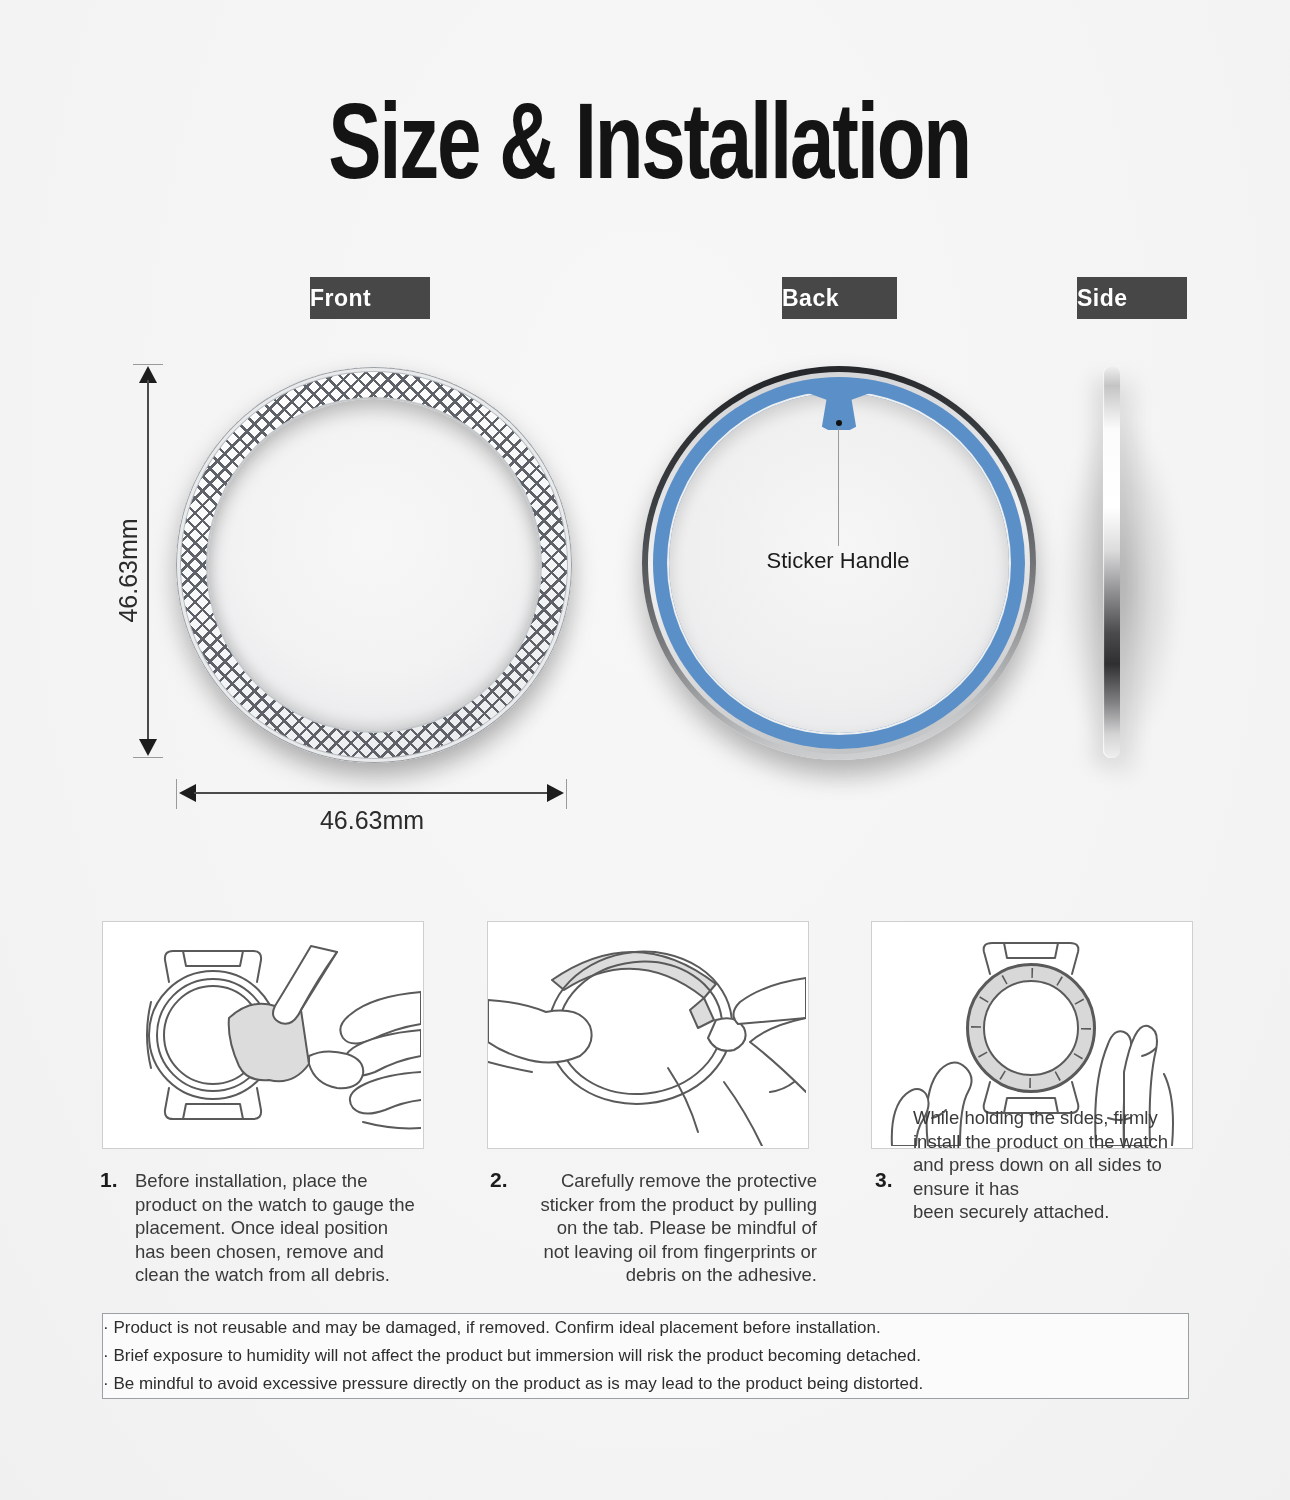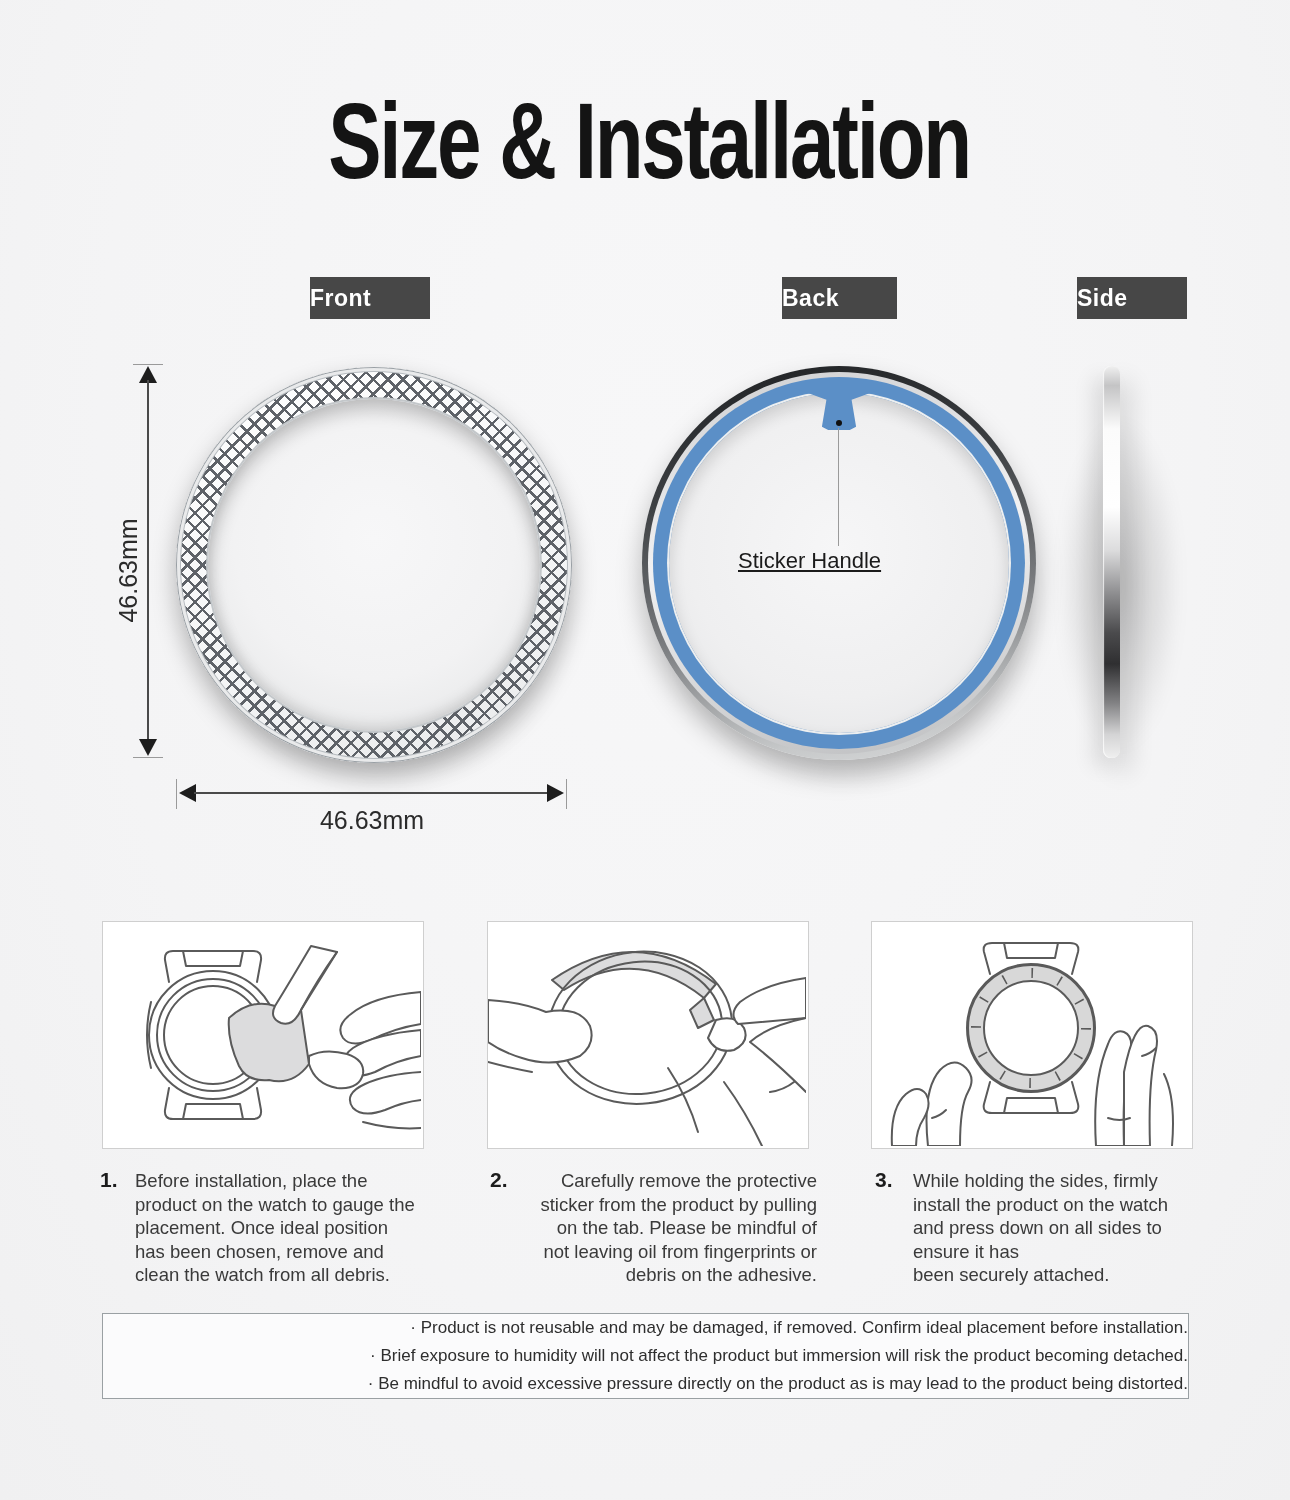--- a/index.html
+++ b/index.html
@@ -46,36 +46,36 @@
   .back-silver{position:absolute;left:6px;top:6px;right:6px;bottom:6px;border-radius:50%;
     background:linear-gradient(170deg,#cfd0d2 0%,#f1f1f2 45%,#bdbec0 100%);}
   .back-blue{position:absolute;left:11px;top:11px;right:11px;bottom:11px;border-radius:50%;}
   .back-inner{position:absolute;left:27px;top:27px;right:27px;bottom:27px;border-radius:50%;
     background:radial-gradient(circle at 50% 45%, #f6f6f7 0%, #efeff0 60%, #e2e3e5 100%);
     box-shadow:0 0 0 2px #edeff0, inset 0 8px 16px rgba(0,0,0,.14);}
   .sticker-tab{position:absolute;left:152px;top:22px;width:90px;height:42px;
     clip-path:polygon(0% 0%,100% 0%,64% 28%,69% 92%,62% 100%,38% 100%,31% 92%,36% 28%);}
   .pointer-dot{position:absolute;width:6px;height:6px;border-radius:50%;background:#101010;}
   .pointer-line{position:absolute;width:1px;background:#9a9a9a;}
-  .annotation{font-size:22px;color:#1b1b1b;text-align:left;text-decoration:underline;}
+  .annotation{font-size:22px;color:#1b1b1b;text-align:center;}
 
   
   .side-bar{left:1103px;top:366px;width:17px;height:392px;border-radius:8px;
     background:linear-gradient(180deg,#f0f0f0 0%,#c4c4c5 5%,#fbfbfb 16%,#ffffff 36%,#dcdcdd 47%,#8e8e90 58%,#4b4b4d 68%,#2f2f31 76%,#828284 86%,#d4d4d5 94%,#efefef 100%);
     box-shadow:10px 14px 24px rgba(0,0,0,.14), -10px 10px 20px rgba(0,0,0,.10), inset 1px 0 1px rgba(255,255,255,.8);}
 
   
   .fig{background:#ffffff;border:1px solid #cfcfcf;width:320px;height:226px;}
   .step-number{font-size:21px;font-weight:bold;color:#1c1c1c;}
   .step-text{font-size:18.5px;line-height:23.5px;color:#3a3a3a;white-space:pre-line;}
 
   
   .note-box{left:102px;top:1313px;width:1085px;height:84px;background:#fbfbfc;border:1px solid #9aa0a3;
     display:flex;flex-direction:column;justify-content:center;}
-  .note-line{font-size:17px;line-height:28px;color:#2e2e2e;text-align:right;}
+  .note-line{font-size:17px;line-height:28px;color:#2e2e2e;text-align:left;}
 
   svg .ln{fill:none;stroke:#5a5a5a;stroke-width:2;stroke-linecap:round;stroke-linejoin:round;}
   svg .fillgray{fill:#dcdcdd;stroke:#5a5a5a;stroke-width:2;stroke-linejoin:round;}
   svg .fillwhite{fill:#ffffff;stroke:#5a5a5a;stroke-width:2;stroke-linejoin:round;}
 </style>
 </head>
 <body>
 
 <div class="canvas">
 
@@ -188,21 +188,21 @@
 clean the watch from all debris.</div>
 
   <div class="abs step-number" style="left:490px;top:1168px;">2.</div>
   <div class="abs step-text" style="left:527px;top:1169px;width:290px;text-align:right;">Carefully remove the protective
 sticker from the product by pulling
 on the tab. Please be mindful of
 not leaving oil from fingerprints or
 debris on the adhesive.</div>
 
   <div class="abs step-number" style="left:875px;top:1168px;">3.</div>
-  <div class="abs step-text" style="left:913px;top:1169px;width:290px;">While holding the sides, firmly
+  <div class="abs step-text" style="left:913px;top:1106px;width:290px;">While holding the sides, firmly
 install the product on the watch
 and press down on all sides to
 ensure it has
 been securely attached.</div>
 
   <div class="abs note-box">
     <div class="note-line">· Product is not reusable and may be damaged, if removed. Confirm ideal placement before installation.</div>
     <div class="note-line">· Brief exposure to humidity will not affect the product but immersion will risk the product becoming detached.</div>
     <div class="note-line">· Be mindful to avoid excessive pressure directly on the product as is may lead to the product being distorted.</div>
   </div>

